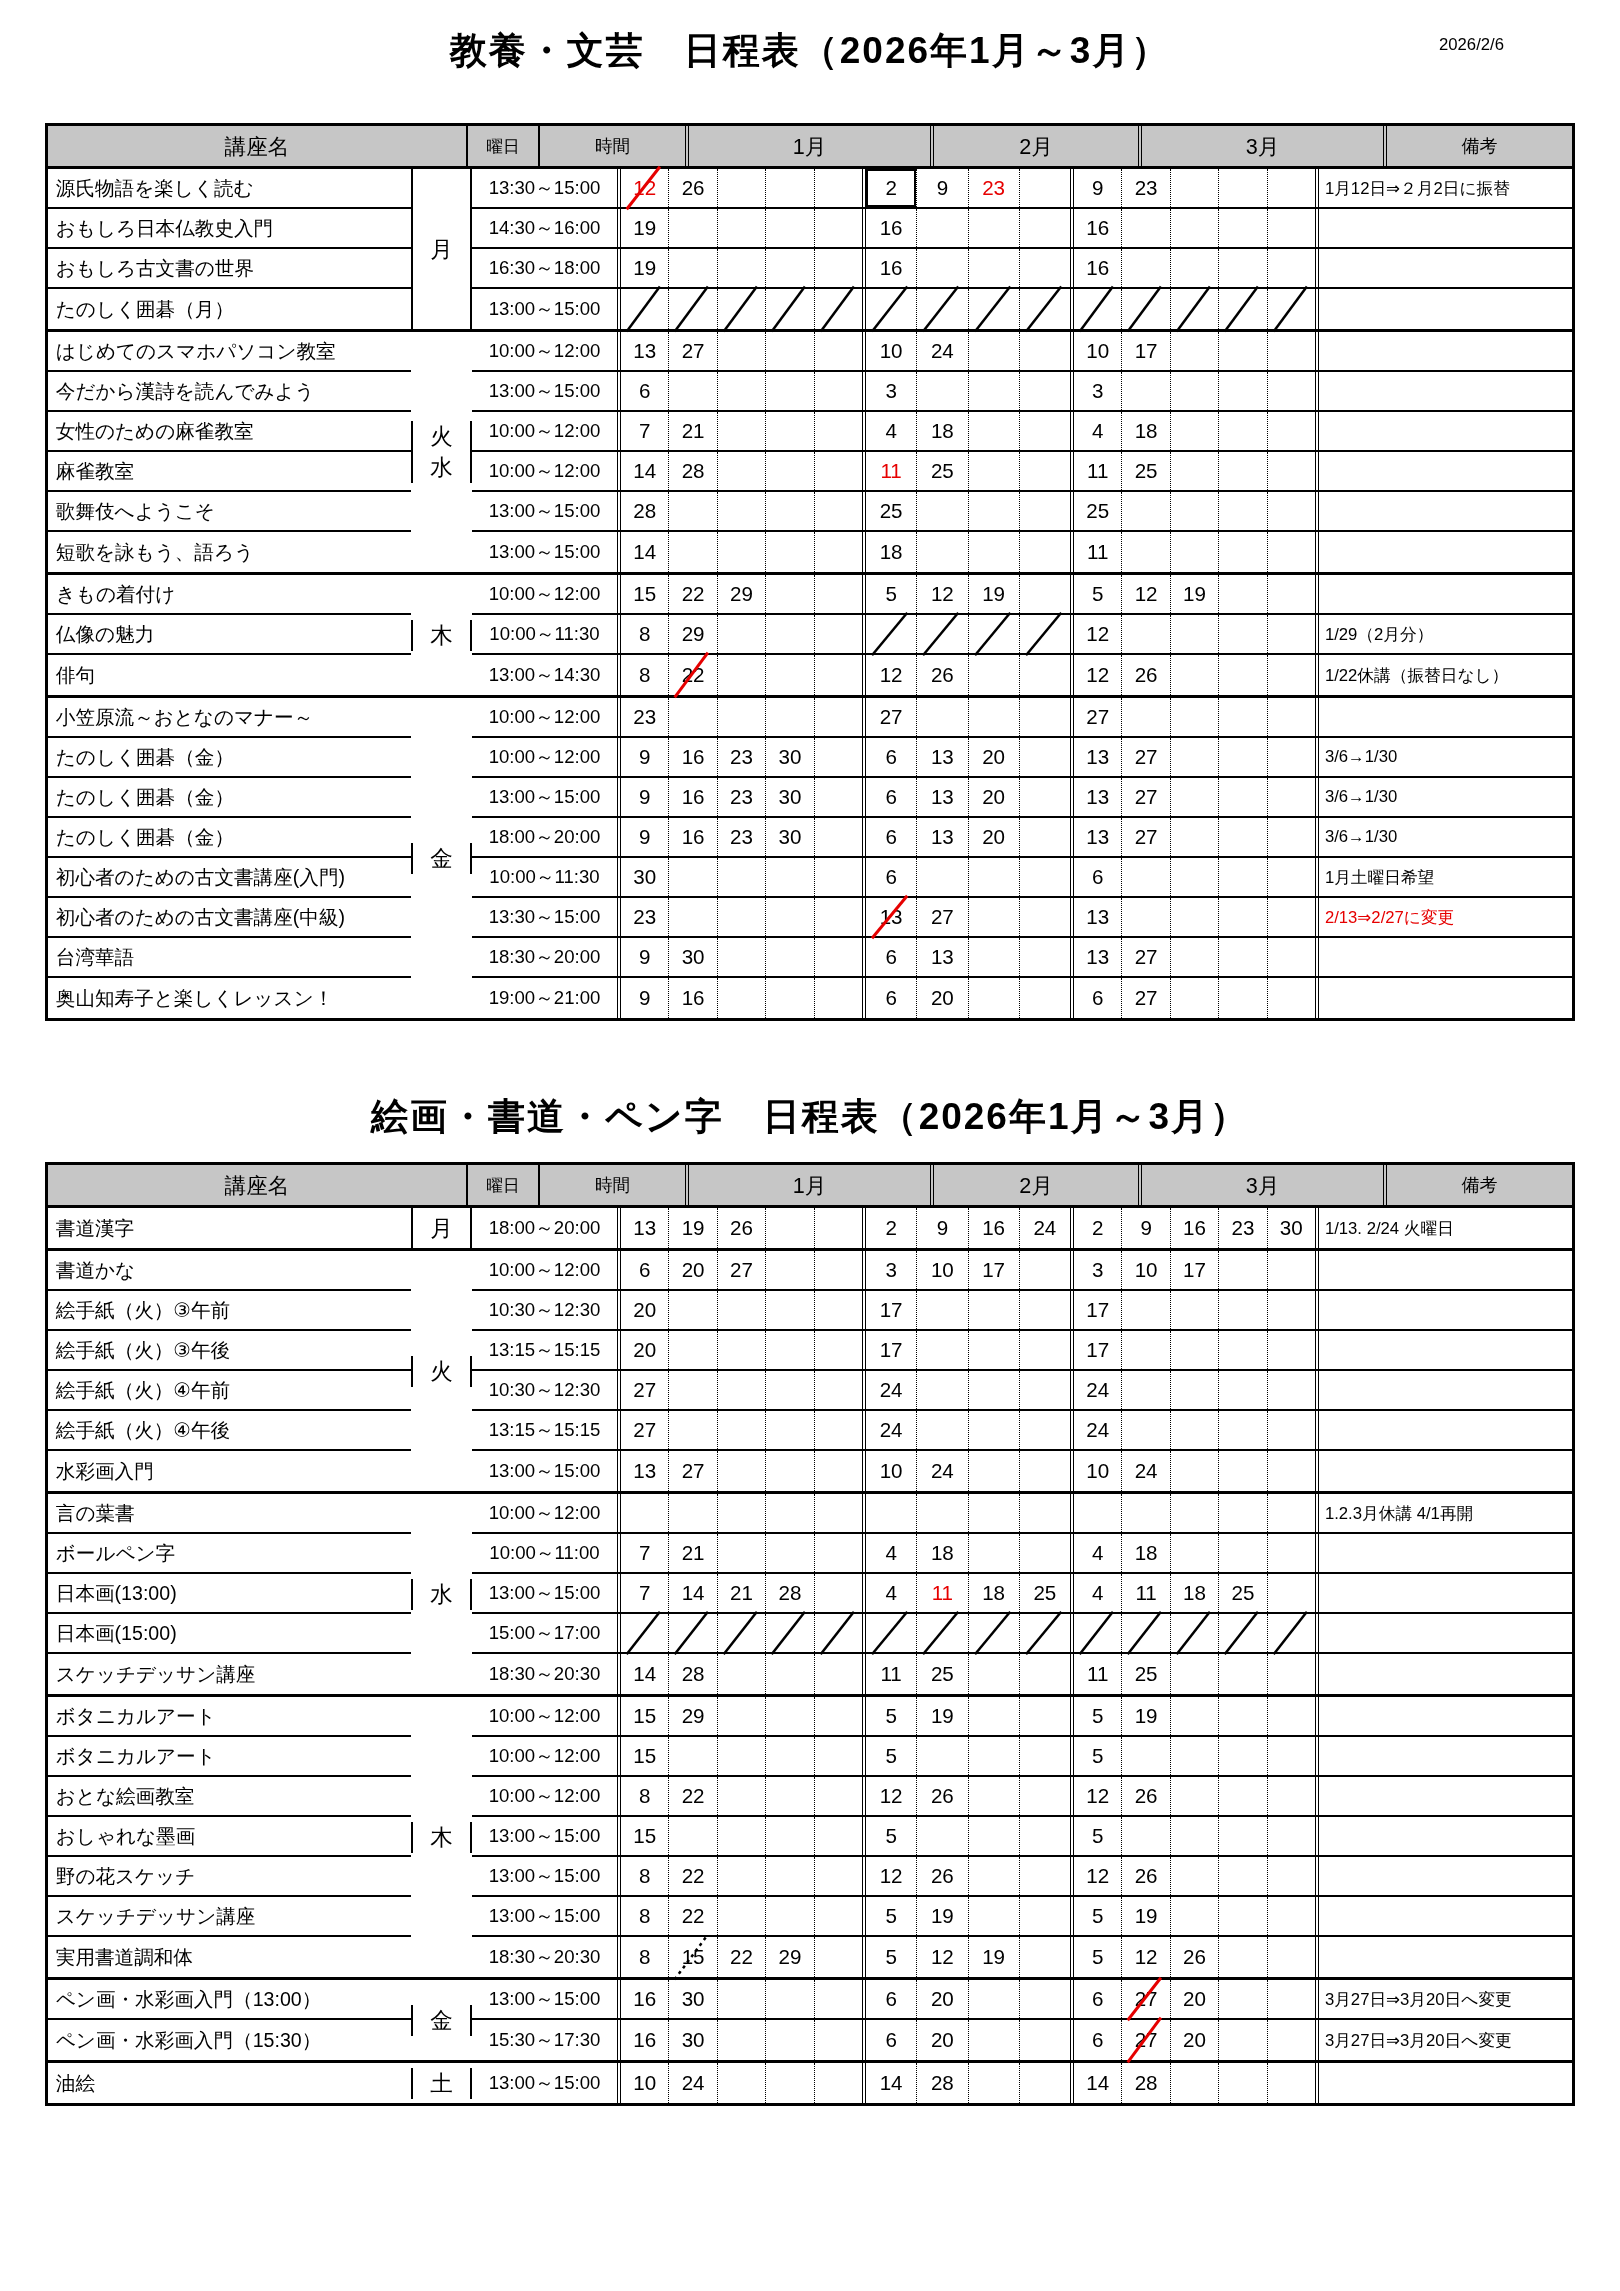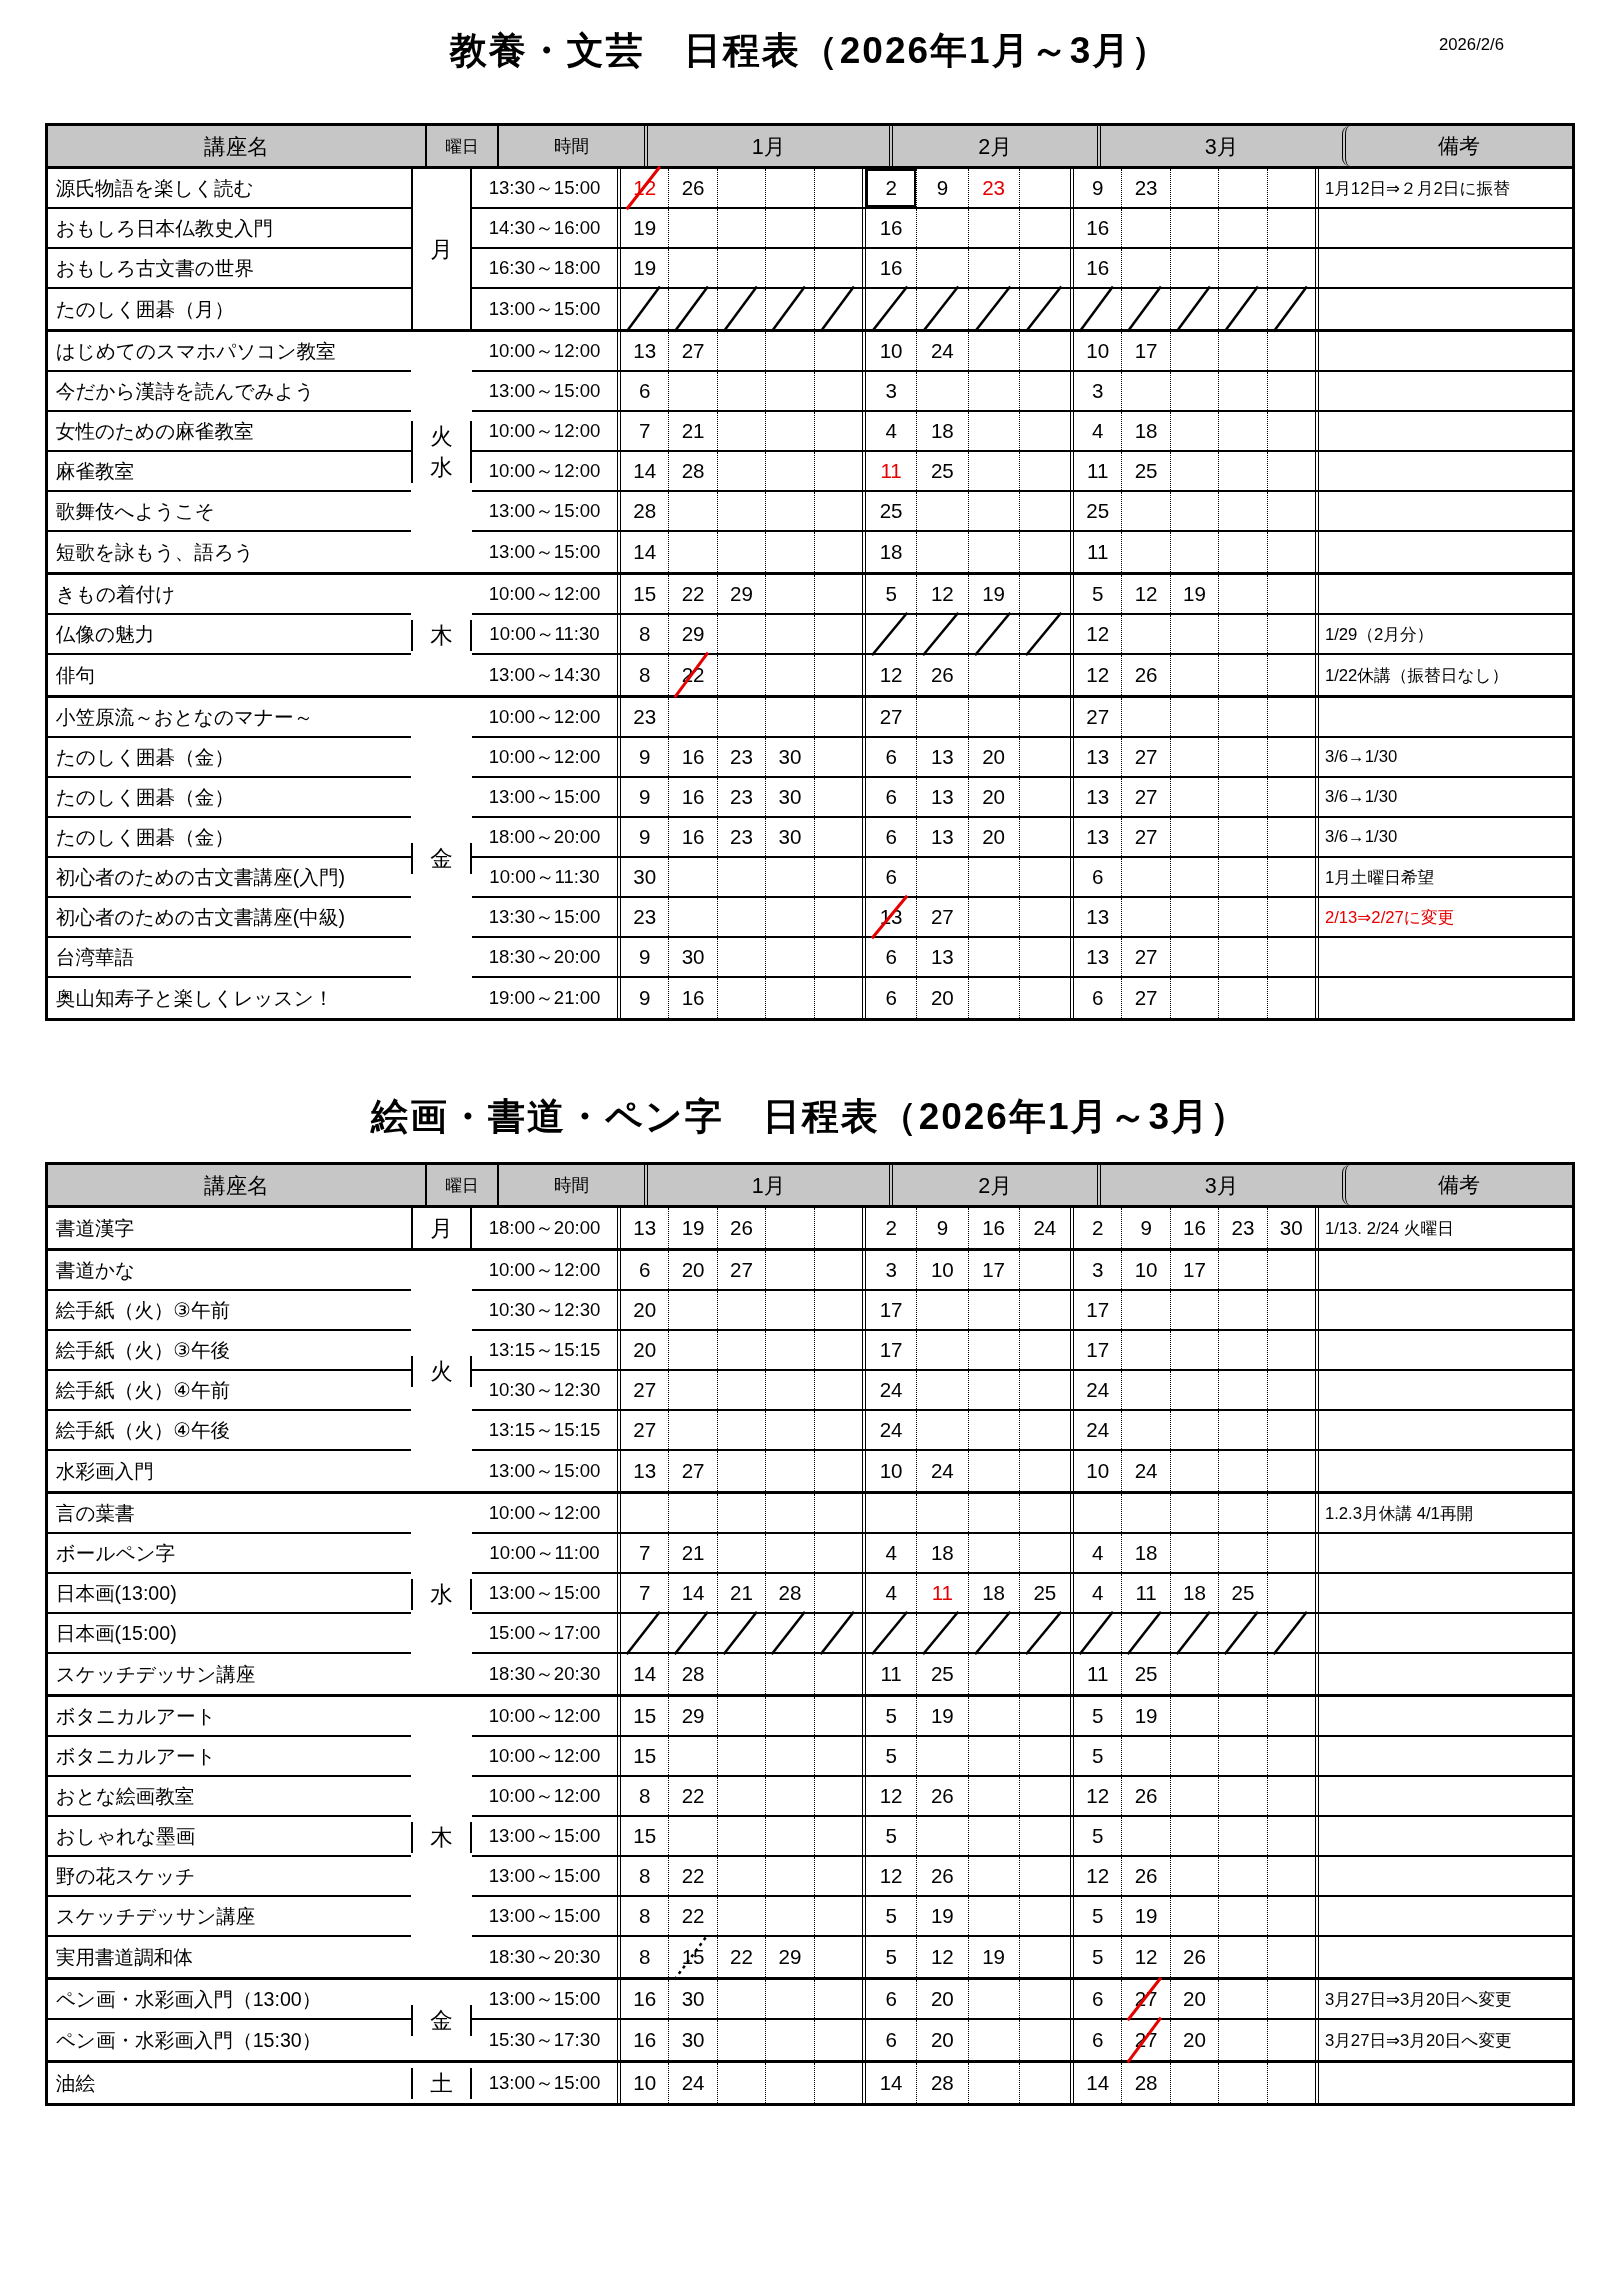--- a/index.html
+++ b/index.html
@@ -19,25 +19,25 @@
   .t2 { top:1092px; }
   .doc-date { position:absolute; top:35px; right:116px; font-size:16.7px; }
 
   .sched { position:absolute; left:45px; width:1530px; border:3.9px solid var(--line); background:#fff; }
   .s1 { top:123px; }
   .s2 { top:1162px; }
 
   
   .hrow { display:flex; height:43px; border-bottom:3.9px solid var(--line); background:var(--hbg); }
   .hcell { display:flex; align-items:center; justify-content:center; }
-  .h-course { width:377px; font-size:21.6px; }
+  .h-course { width:418px; font-size:21.6px; }
   .h-day { width:74px; border-left:2px solid var(--line); border-right:2px solid var(--line); font-size:16.7px; }
   .h-time { width:145px; font-size:17.6px; }
   .h-month { border-left:4.9px double var(--line); font-size:21.6px; }
-  .h-remark { flex:1; border-left:4.9px double var(--line); font-size:21px;border-radius:8px; }
+  .h-remark { flex:1; border-left:4.9px double var(--line); font-size:18px; }
 
   .m0 { width:245px; } .m1 { width:208px; } .m2 { width:245px; }
 
   
   .group { display:flex; }
   .group + .group { border-top:3.9px solid var(--line);align-items:center; }
   .course-col { width:363px; display:flex; flex-direction:column; }
   .course-cell {
     height:40px; border-bottom:2px solid var(--line);
     display:flex; align-items:center; padding:0 7.8px; font-size:19.6px; white-space:nowrap; overflow:hidden;

